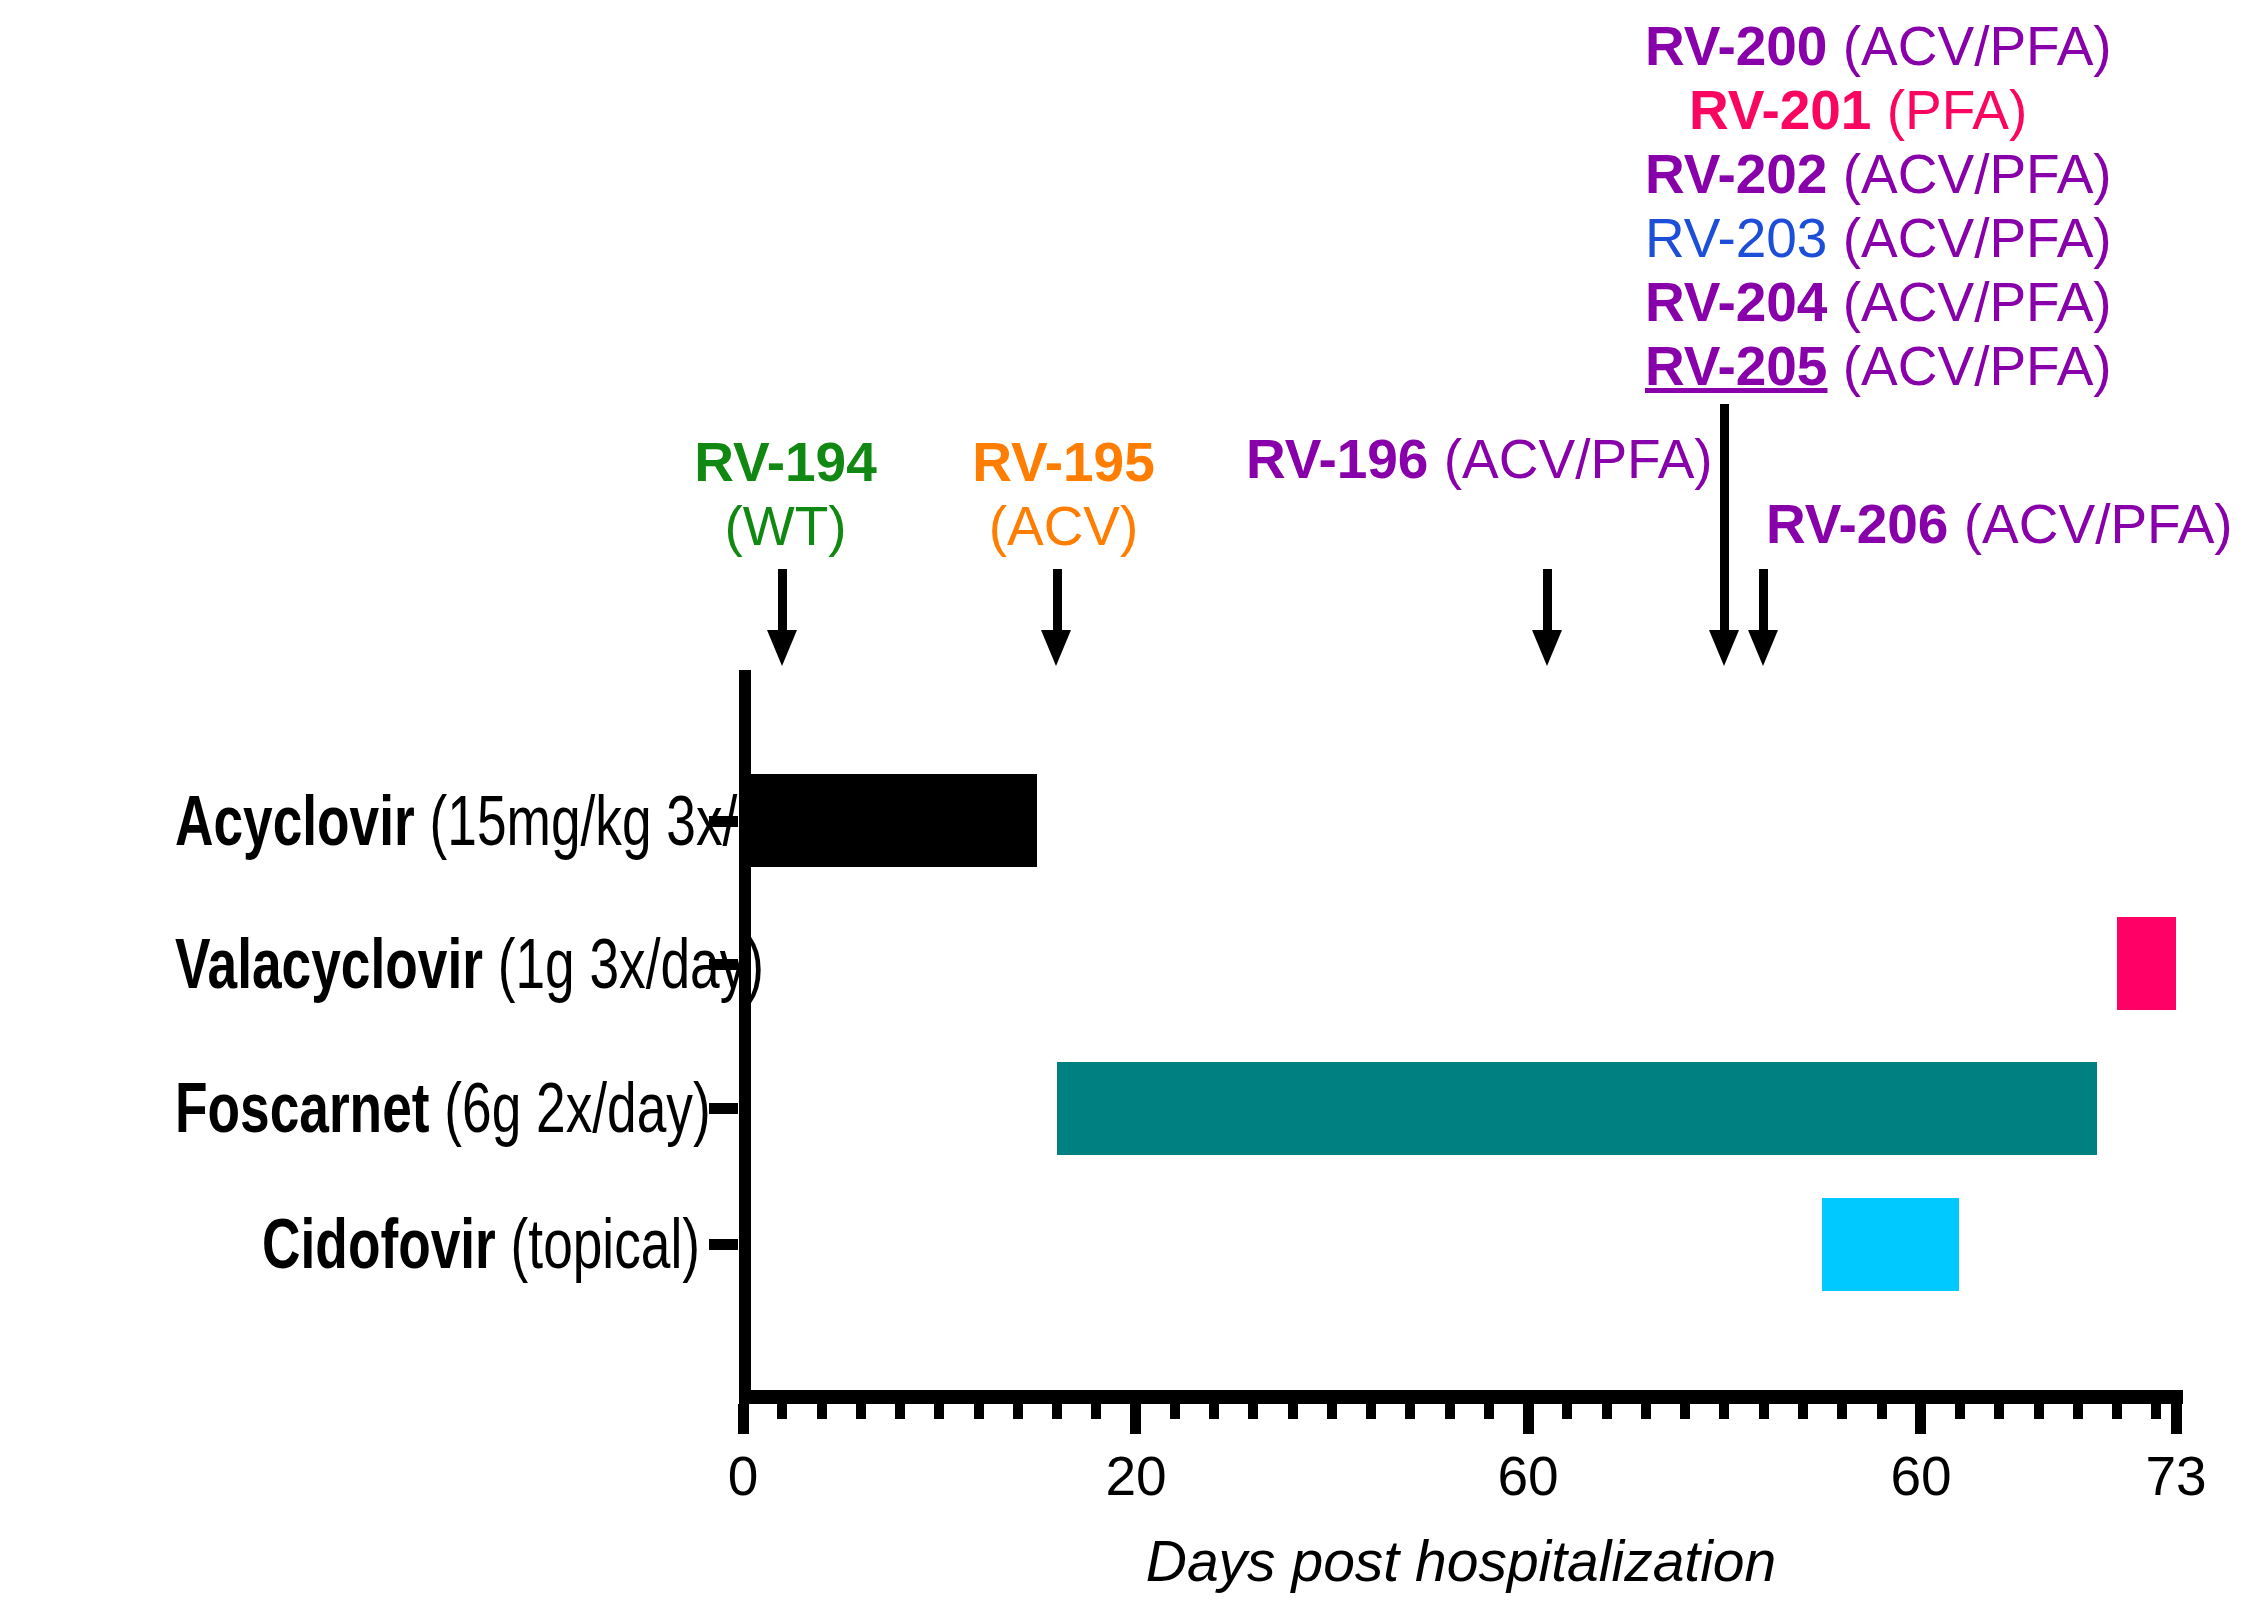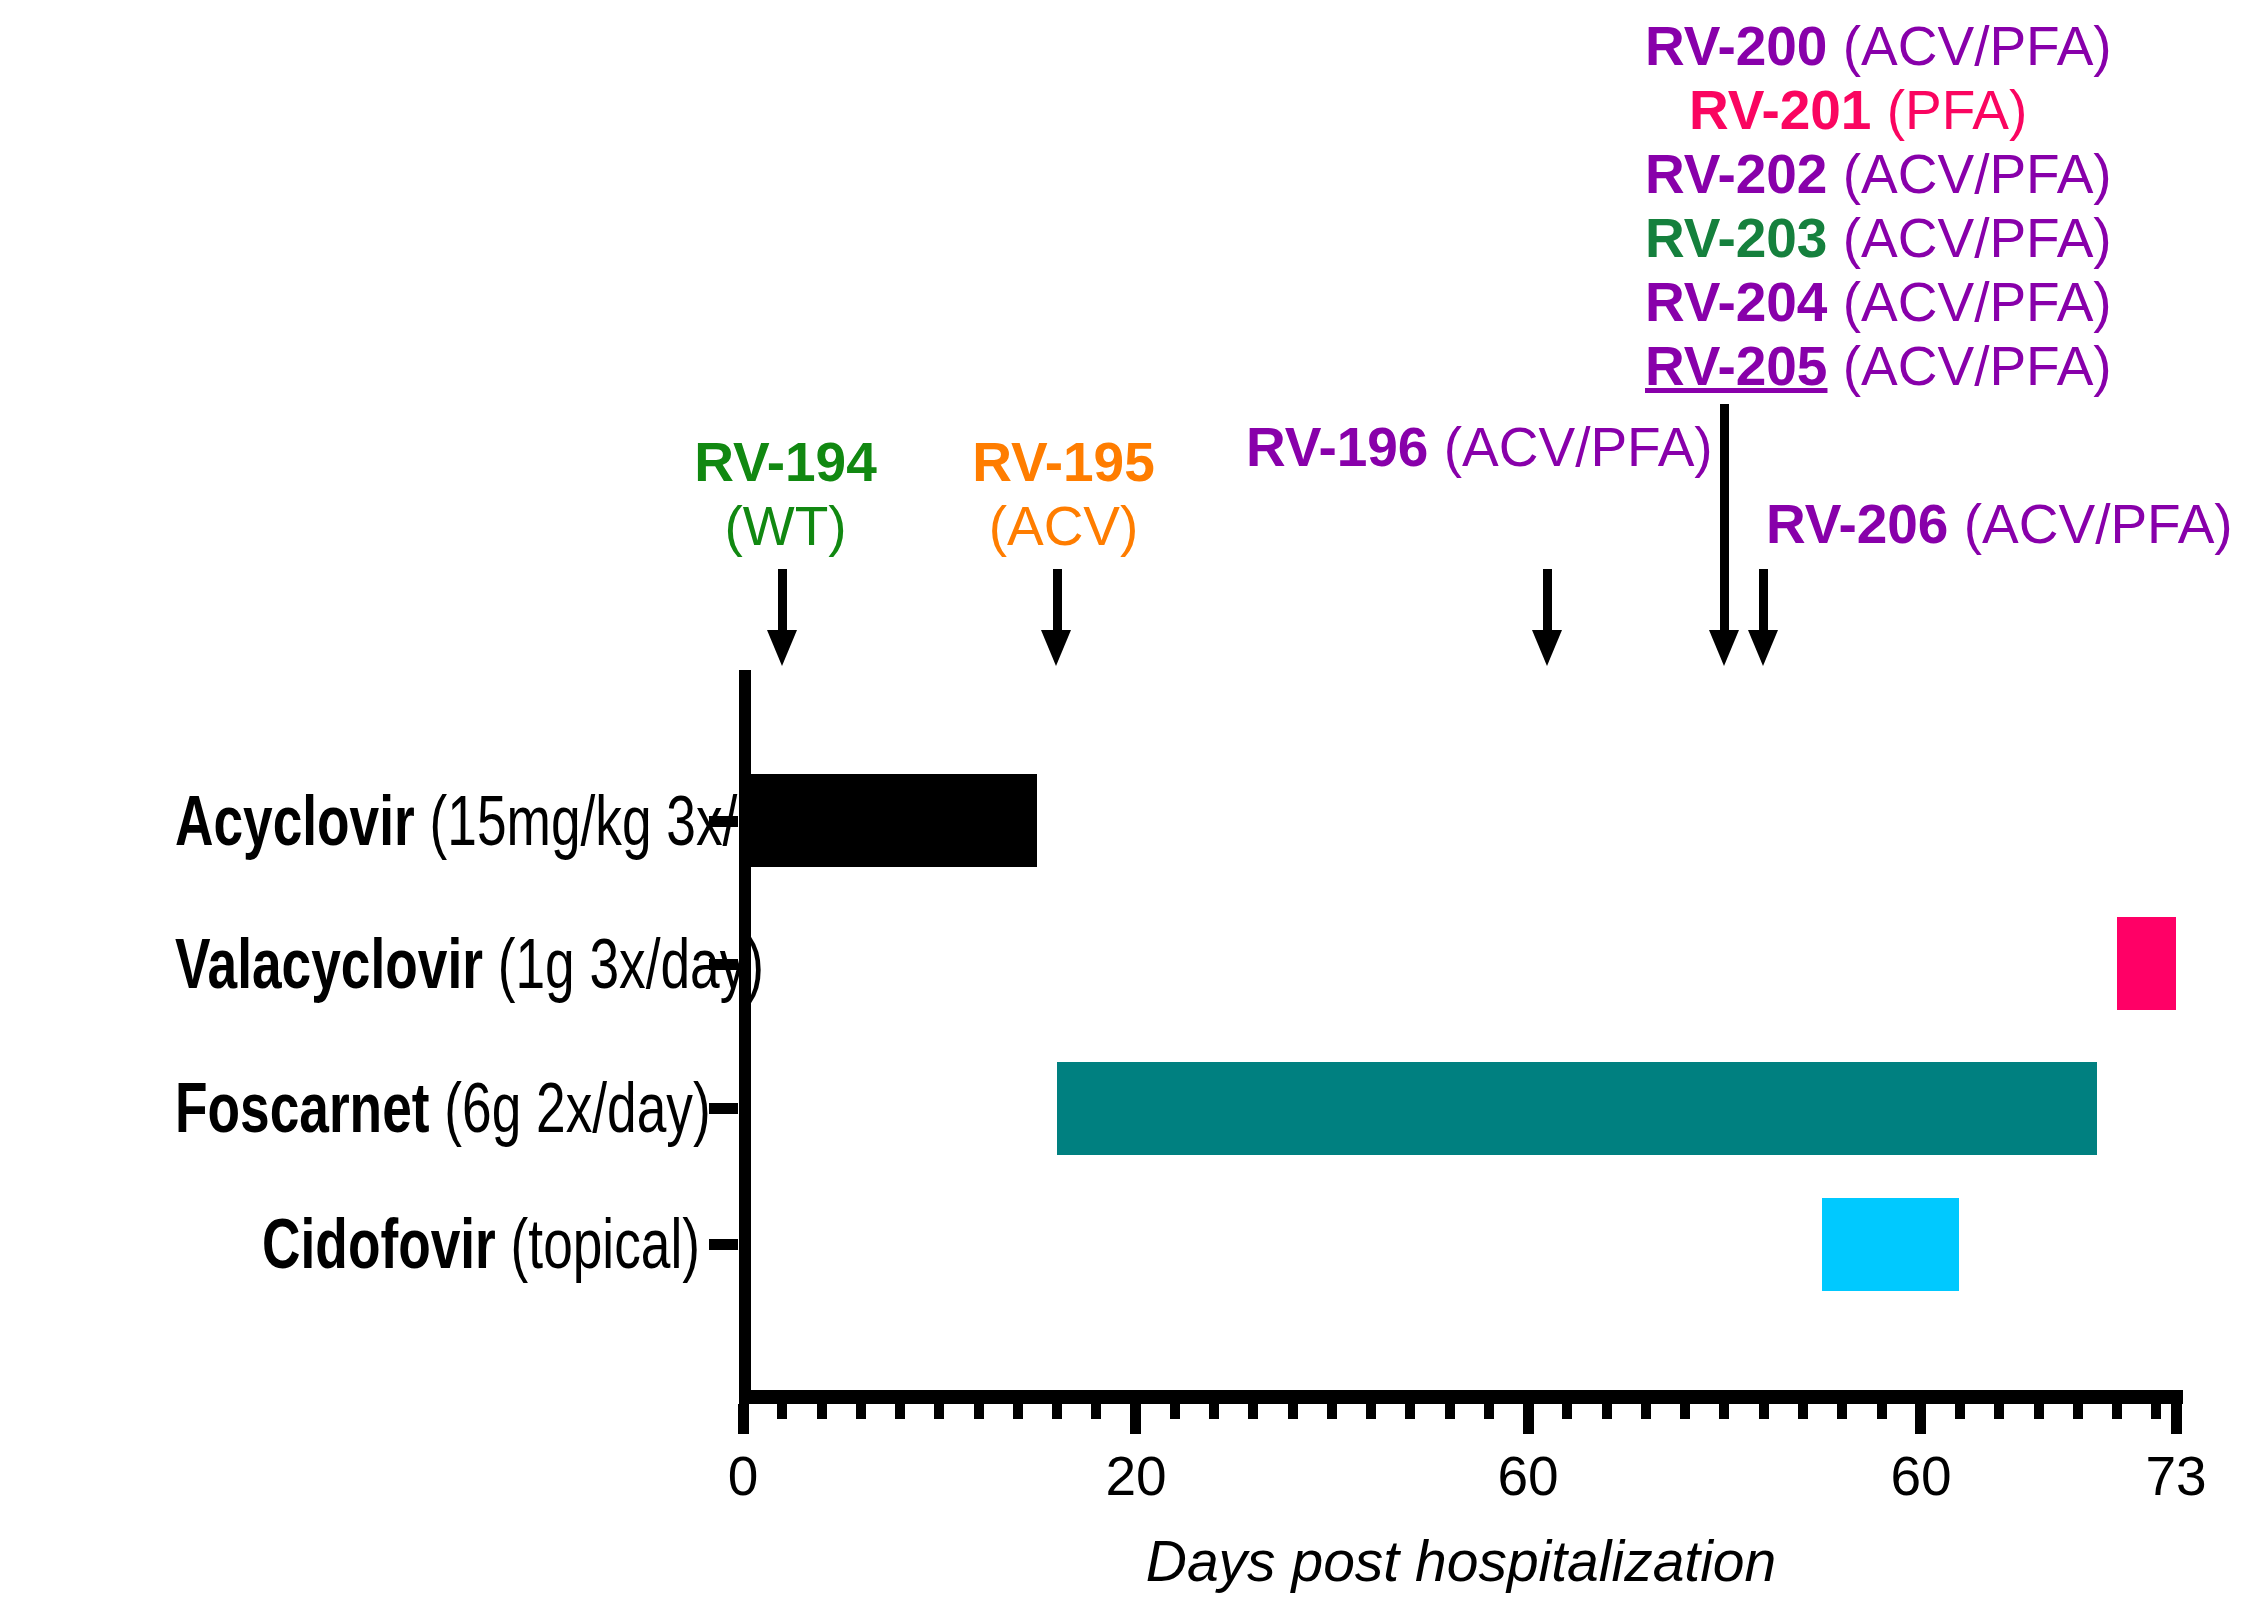--- a/index.html
+++ b/index.html
@@ -26,28 +26,28 @@
 <div id="figure">
   <div id="events" class="abs" style="left:0;top:0;width:100%;height:100%;">
       <div class="evtgroup" style="left: 486px; top: 430px; width: 599px; text-align: center;">
         <div class="evtline"><span style="font-weight: bold; color: rgb(17, 136, 17);">RV-194</span></div>
         <div class="evtline"><span style="color: rgb(17, 136, 17);">(WT)</span></div>
       </div>
       <div class="evtgroup" style="left: 764px; top: 430px; width: 599px; text-align: center;">
         <div class="evtline"><span style="font-weight: bold; color: rgb(255, 125, 0);">RV-195</span></div>
         <div class="evtline"><span style="color: rgb(255, 125, 0);">(ACV)</span></div>
       </div>
-      <div class="evtgroup" style="left: 1246px; top: 415px;">
+      <div class="evtgroup" style="left: 1246px; top: 427px;">
         <div class="evtline"><span style="font-weight: bold; color: rgb(136, 0, 170);">RV-196</span><span style="color: rgb(136, 0, 170);"> (ACV/PFA)</span></div>
       </div>
       <div class="evtgroup" style="left: 1645px; top: 14.2px;">
         <div class="evtline"><span style="font-weight: bold; color: rgb(136, 0, 170);">RV-200</span><span style="color: rgb(136, 0, 170);"> (ACV/PFA)</span></div>
         <div class="evtline"><span style="font-weight: bold; color: rgb(250, 5, 96); margin-left: 44px;">RV-201</span><span style="color: rgb(250, 5, 96);"> (PFA)</span></div>
         <div class="evtline"><span style="font-weight: bold; color: rgb(136, 0, 170);">RV-202</span><span style="color: rgb(136, 0, 170);"> (ACV/PFA)</span></div>
-        <div class="evtline"><span style="font-weight: bold; color: #15803d;">RV-203</span><span style="color: rgb(136, 0, 170);"> (ACV/PFA)</span></div>
+        <div class="evtline"><span style="font-weight: normal; color: #1d4ed8;">RV-203</span><span style="color: rgb(136, 0, 170);"> (ACV/PFA)</span></div>
         <div class="evtline"><span style="font-weight: bold; color: rgb(136, 0, 170);">RV-204</span><span style="color: rgb(136, 0, 170);"> (ACV/PFA)</span></div>
         <div class="evtline"><span style="font-weight: bold; color: rgb(136, 0, 170); text-decoration: underline;">RV-205</span><span style="color: rgb(136, 0, 170);"> (ACV/PFA)</span></div>
       </div>
       <div class="evtgroup" style="left: 1766px; top: 492px;">
         <div class="evtline"><span style="font-weight: bold; color: rgb(136, 0, 170);">RV-206</span><span style="color: rgb(136, 0, 170);"> (ACV/PFA)</span></div>
       </div>
     </div>
   <div id="arrows" class="abs" style="left:0;top:0;width:100%;height:100%;">
       <div class="arrow-shaft" style="left: 778px; top: 569px; width: 9px; height: 65px; background: rgb(0, 0, 0);"></div>
       <div class="arrow-head" style="left: 767px; top: 630px; border-top-color: rgb(0, 0, 0);"></div>

